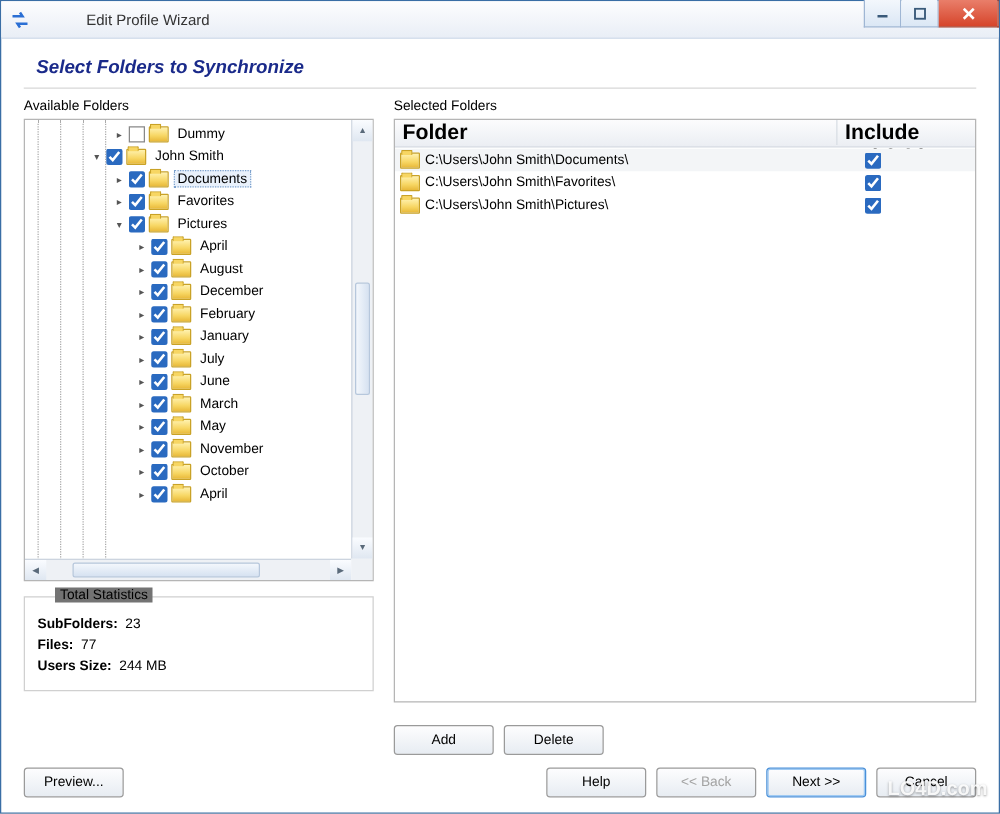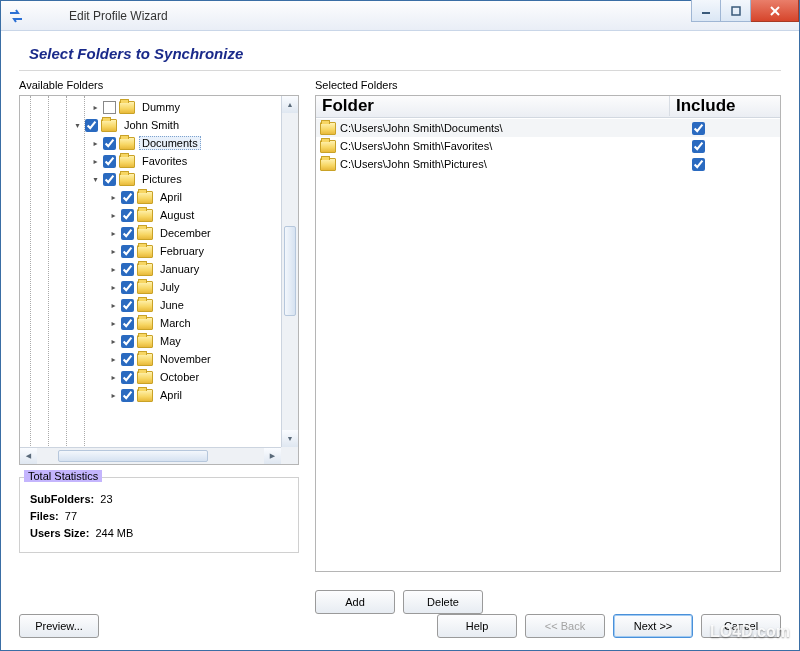--- a/index.html
+++ b/index.html
@@ -113,39 +113,39 @@
 .tree-hscroll .btn.l{left:0;} .tree-hscroll .btn.r{right:0;}
 .tree-hscroll .thumb{position:absolute; top:2px; bottom:2px; left:38px; width:150px;
   background:linear-gradient(#f3f7fc,#d6e2f1); border:1px solid #b6c7dc; border-radius:2px;}
 .corner{position:absolute; right:0; bottom:0; width:17px; height:17px; background:#eef1f5;}
 
 .stats {
   border:1px solid #d0d0d0; margin-top:12px; padding:10px 10px 8px 10px;
   position:relative;
 }
 .stats .legend {
-  position:absolute; top:-8px; left:4px; background:#c4b5fd; padding:0 4px; font-size:11px;
+  position:absolute; top:-8px; left:24px; background:#737373; padding:0 4px; font-size:11px;
 }
 .stats .line { font-size:11px; margin:5px 0; }
 .stats .line b { font-weight:bold; }
 
 .tablebox { border:1px solid #b5b5b5; background:#fff; flex:1; display:flex; flex-direction:column; }
 .thead { display:flex; height:22px; background:linear-gradient(#fcfcfd,#ebeef3); font-size:17px; align-items:flex-start; border-bottom:1px solid #d2d8e0;font-weight:bold;}
 .thead .col { padding:0 6px; }
 .thead .col.f { flex:1; border-right:1px solid #d8dde4;}
 .thead .col.i { width:110px; }
 .tbody { flex:1; padding-top:1px; }
 .trow { display:flex; height:18px; align-items:center; font-size:11px; }
 .trow.sel { background:#f3f5f7; }
 .trow .cell.f { flex:1; display:flex; align-items:center; padding-left:4px;}
 .trow .cell.i { width:110px; display:flex; justify-content:flex-start; padding-left:22px;}
 
 .rowbtns { display:flex; gap:8px; margin-top:18px; }
 
-.btnrow { display:flex; gap:8px; align-items:center; }
+.btnrow { display:flex; gap:8px; align-items:center; margin-top:10px;}
 .btnrow .spacer{flex:1;}
 
 button.win {
   min-width:80px; height:24px; padding:0 12px;
   background:linear-gradient(#fdfdfe,#e7ecf2);
   border:1px solid #9a9a9a; border-radius:3px;
   font-size:11px; color:#000;
 }
 button.win:disabled { color:#a3a3a3; }
 button.win.focused { border:1px solid #4a90d9; box-shadow:0 0 0 1px #9fcaf3 inset; }

